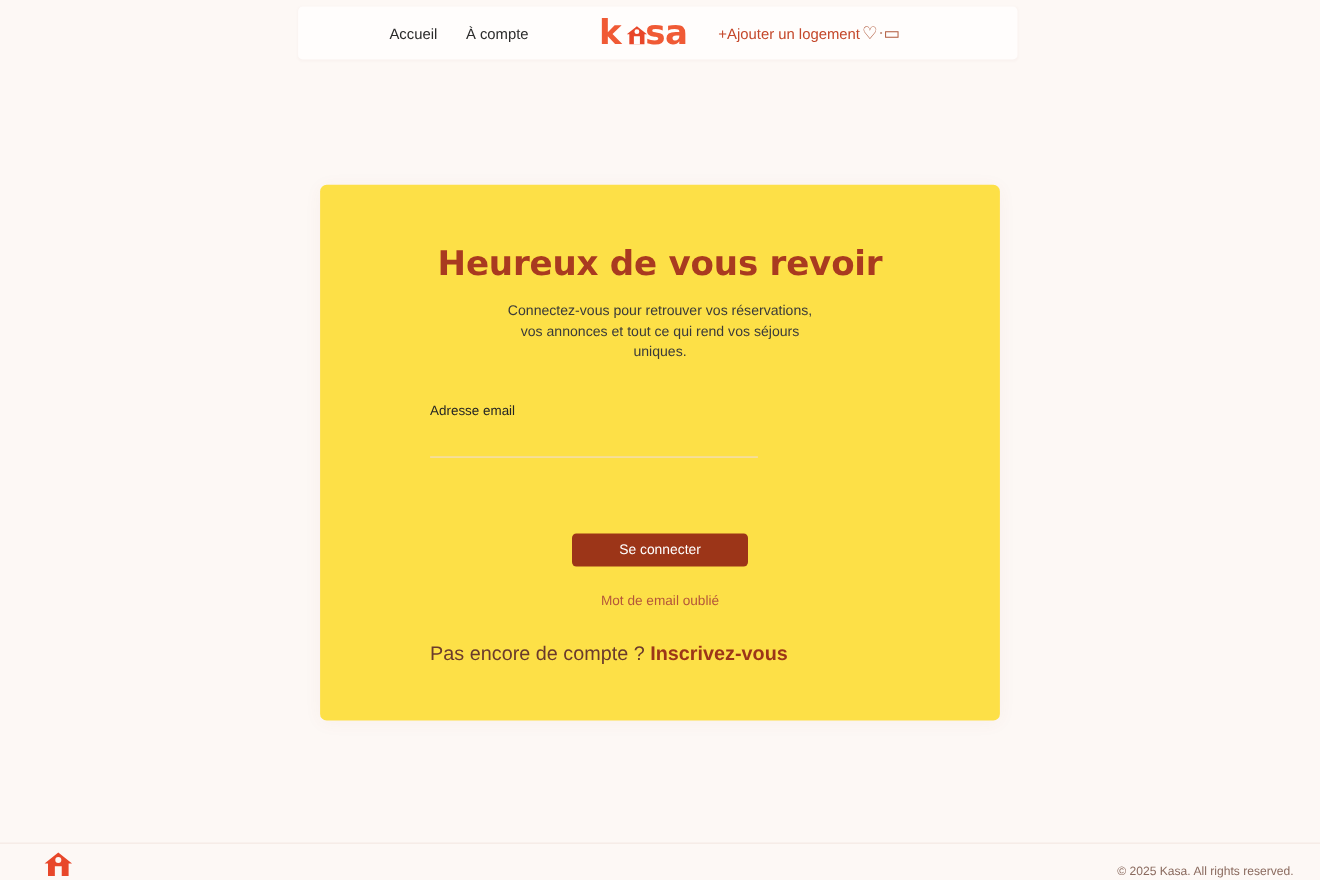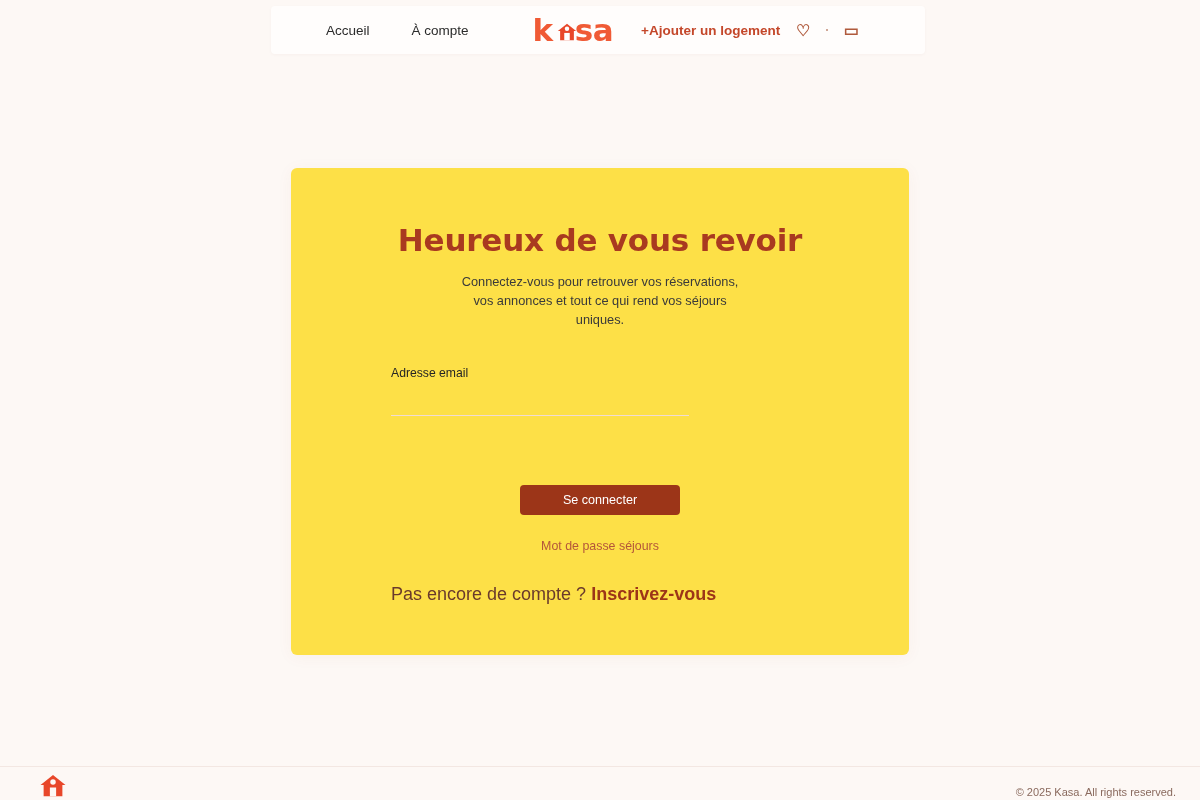--- a/index.html
+++ b/index.html
@@ -23,22 +23,22 @@
     width: 654px; height: 48px;
     background: #fffdfc;
     border-radius: 4px;
     display: flex;
     align-items: center;
     box-shadow: 0 1px 3px rgba(120, 60, 40, 0.04);
   }
   .nav-left {
     display: flex;
     align-items: center;
-    gap: 42px;
-    margin-left: 55px;
+    gap: 26px;
+    margin-left: 83px;
   }
   .nav-link {
     font-size: 13.5px;
     color: #2b2b2b;
     text-decoration: none;
     white-space: nowrap;
   }
   .logo-wrap {
     display: flex;
     align-items: center;
@@ -56,22 +56,20 @@
   }
   .logo-house {
     position: absolute;
     left: 23px; top: 6px;
     width: 22px; height: 22px;
   }
   .nav-right {
     display: flex;
     align-items: center;
     margin-left: 28px;
-    gap: 14px;
-    font-weight: bold;
   }
   .add-listing {
     font-size: 13.5px;
     color: #c4472a;
     white-space: nowrap;
     text-decoration: none;
   }
   .icon-btn {
     width: 18px; height: 18px;
     display: inline-flex;
@@ -244,21 +242,21 @@
         <div class="field">
           <label class="field-label">Adresse email</label>
           <input class="input-underline" type="email" placeholder="" style="">
         </div>
 
         <div class="spacer-22"></div>
 
 
         <button class="btn-primary">Se connecter</button>
 
-        <a class="forgot" href="#">Mot de passe séjours</a>
+        <a class="forgot" href="#">Mot de email oublié</a>
 
         <div class="signup-row">
           <span>Pas encore de compte ?</span>
           <a class="signup-link" href="#">Inscrivez-vous</a>
         </div>
       </div>
     </div>
   </div>
 
   <div class="footer">

